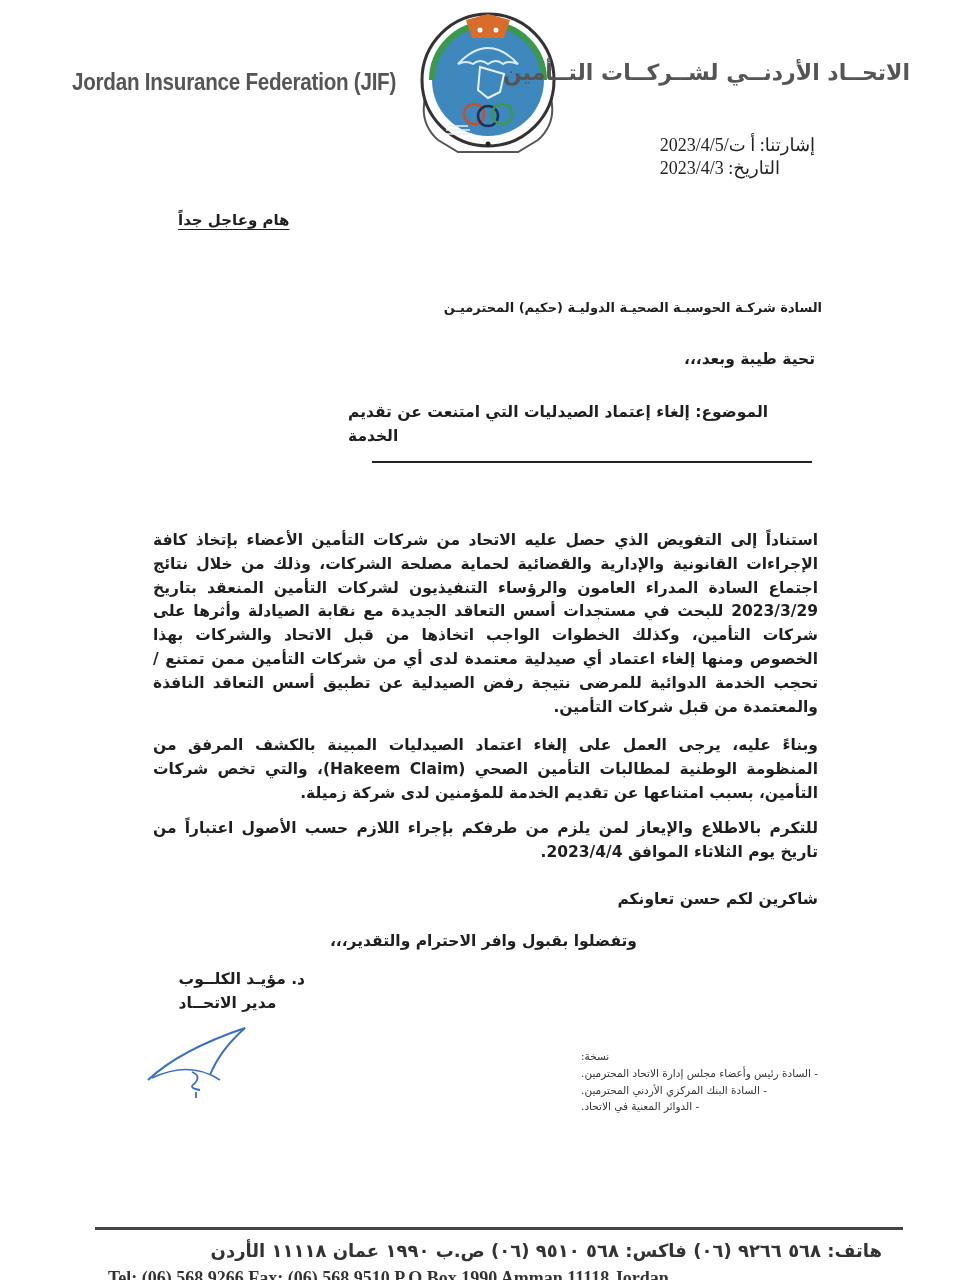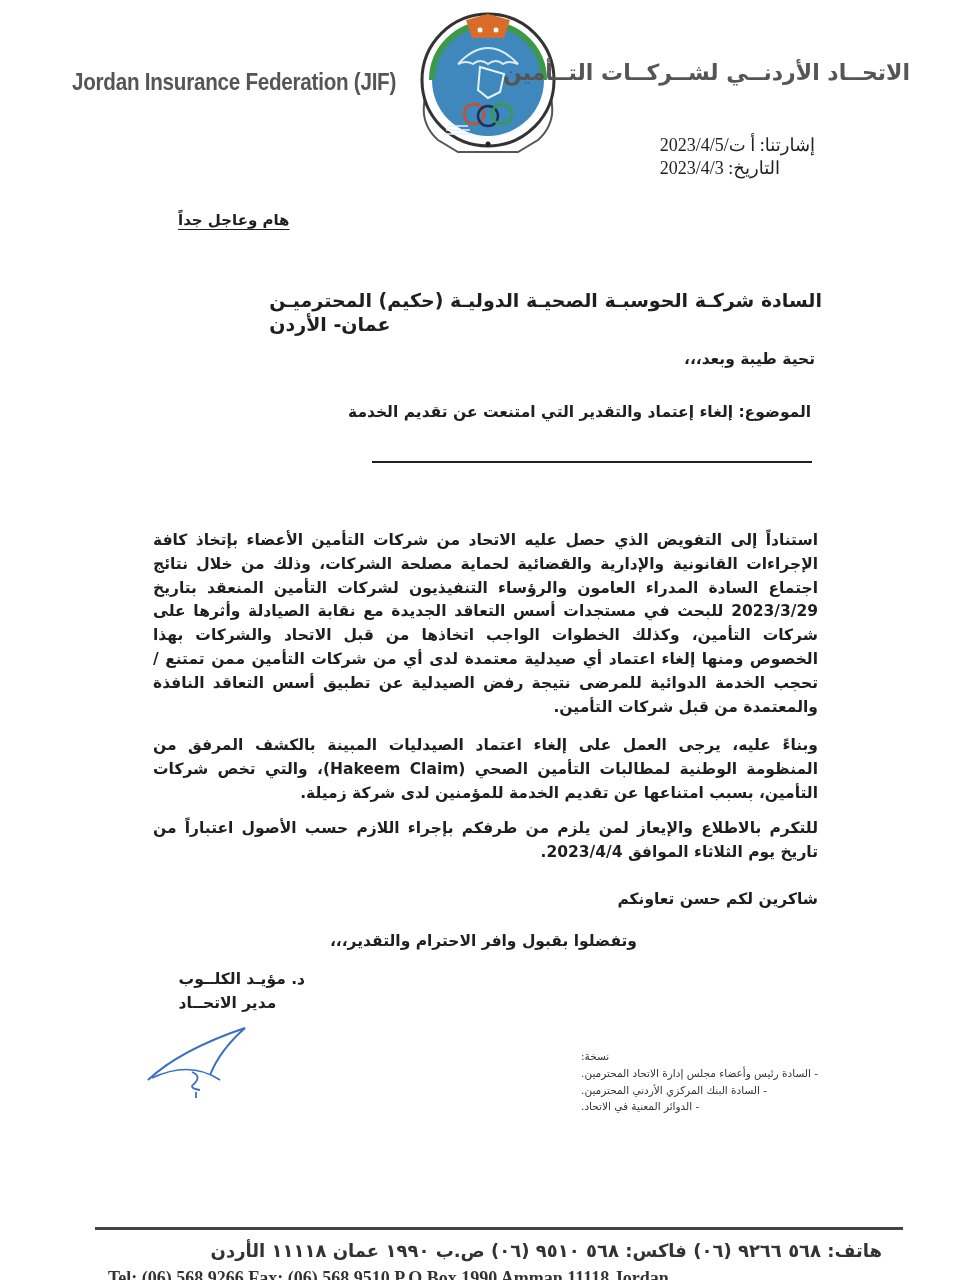--- a/index.html
+++ b/index.html
@@ -14,21 +14,21 @@
   }
   .ar-title {
     right: 60px; top: 60px; font-family: "DejaVu Sans", sans-serif; font-weight: bold;
     font-size: 22px; color: #555; direction: rtl;
   }
   .logo { left: 408px; top: 2px; width: 160px; height: 152px; }
   .rtl { direction: rtl; text-align: left; }
   .ref { right: 155px; top: 134px; font-family: "Liberation Serif", serif; font-size: 18px; line-height: 23px; color: #222; }
   .ref div { white-space: nowrap; }
   .urgent { left: 178px; top: 203px; font-weight: bold; font-size: 15px; text-decoration: underline; text-underline-offset: 4px; margin-top: 8px; }
-  .addressee { right: 148px; top: 288px; font-weight: bold; font-size: 19px; line-height: 24px; }
+  .addressee { right: 148px; top: 296px; font-weight: bold; font-size: 13px; line-height: 24px; }
   .greet { right: 155px; top: 350px; font-weight: bold; font-size: 15.5px; }
   .subject { right: 152px; top: 400px; font-weight: bold; font-size: 15.5px; line-height: 24px; width: 470px; }
   .subject-line { left: 372px; top: 461px; width: 440px; height: 2px; background: #222; }
   .body-p { right: 152px; width: 665px; font-weight: bold; font-size: 15.5px; line-height: 23.8px; text-align: justify; text-align-last: right; }
   .p1 { top: 493px; margin-top: 36px; }
   .p2 { top: 718px; text-underline-offset: 4px; margin-top: 16px; }
   .p3 { top: 817px; }
   .thanks { right: 152px; top: 890px; font-weight: bold; font-size: 15.5px; }
   .closing { right: 333px; top: 932px; font-weight: bold; font-size: 15.5px; }
   .signer { right: 665px; top: 967px; font-weight: bold; font-size: 15.5px; line-height: 24px; }
@@ -71,27 +71,26 @@
   <div>
     <span>التاريخ:</span>
     <span>2023/4/3</span>
   </div>
 </div>
 
 <div class="abs urgent rtl">هام وعاجل جداً</div>
 
 <div class="abs addressee rtl">
   <div>السادة شركـة الحوسبـة الصحيـة الدوليـة (حكيم) المحترميـن</div>
-  <div>عمان- الأردن</div>
 </div>
 
 <div class="abs greet rtl">تحية طيبة وبعد،،،</div>
 
 <div class="abs subject rtl">
-  <div>الموضوع: إلغاء إعتماد والتقدير التي امتنعت عن تقديم الخدمة</div>
+  <div>الموضوع: إلغاء إعتماد الصيدليات التي امتنعت عن تقديم الخدمة</div>
 </div>
 <div class="abs subject-line"></div>
 
 <div class="abs body-p p1 rtl">استناداً إلى التفويض الذي حصل عليه الاتحاد من شركات التأمين الأعضاء بإتخاذ كافة الإجراءات القانونية والإدارية والقضائية لحماية مصلحة الشركات، وذلك من خلال نتائج اجتماع السادة المدراء العامون والرؤساء التنفيذيون لشركات التأمين المنعقد بتاريخ 2023/3/29 للبحث في مستجدات أسس التعاقد الجديدة مع نقابة الصيادلة وأثرها على شركات التأمين، وكذلك الخطوات الواجب اتخاذها من قبل الاتحاد والشركات بهذا الخصوص ومنها إلغاء اعتماد أي صيدلية معتمدة لدى أي من شركات التأمين ممن تمتنع / تحجب الخدمة الدوائية للمرضى نتيجة رفض الصيدلية عن تطبيق أسس التعاقد النافذة والمعتمدة من قبل شركات التأمين.</div>
 <div class="abs body-p p2 rtl">وبناءً عليه، يرجى العمل على إلغاء اعتماد الصيدليات المبينة بالكشف المرفق من المنظومة الوطنية لمطالبات التأمين الصحي (Hakeem Claim)، والتي تخص شركات التأمين، بسبب امتناعها عن تقديم الخدمة للمؤمنين لدى شركة زميلة.</div>
 <div class="abs body-p p3 rtl">للتكرم بالاطلاع والإيعاز لمن يلزم من طرفكم بإجراء اللازم حسب الأصول اعتباراً من تاريخ يوم الثلاثاء الموافق 2023/4/4.</div>
 
 <div class="abs thanks rtl">شاكرين لكم حسن تعاونكم</div>
 <div class="abs closing rtl">وتفضلوا بقبول وافر الاحترام والتقدير،،،</div>
 

